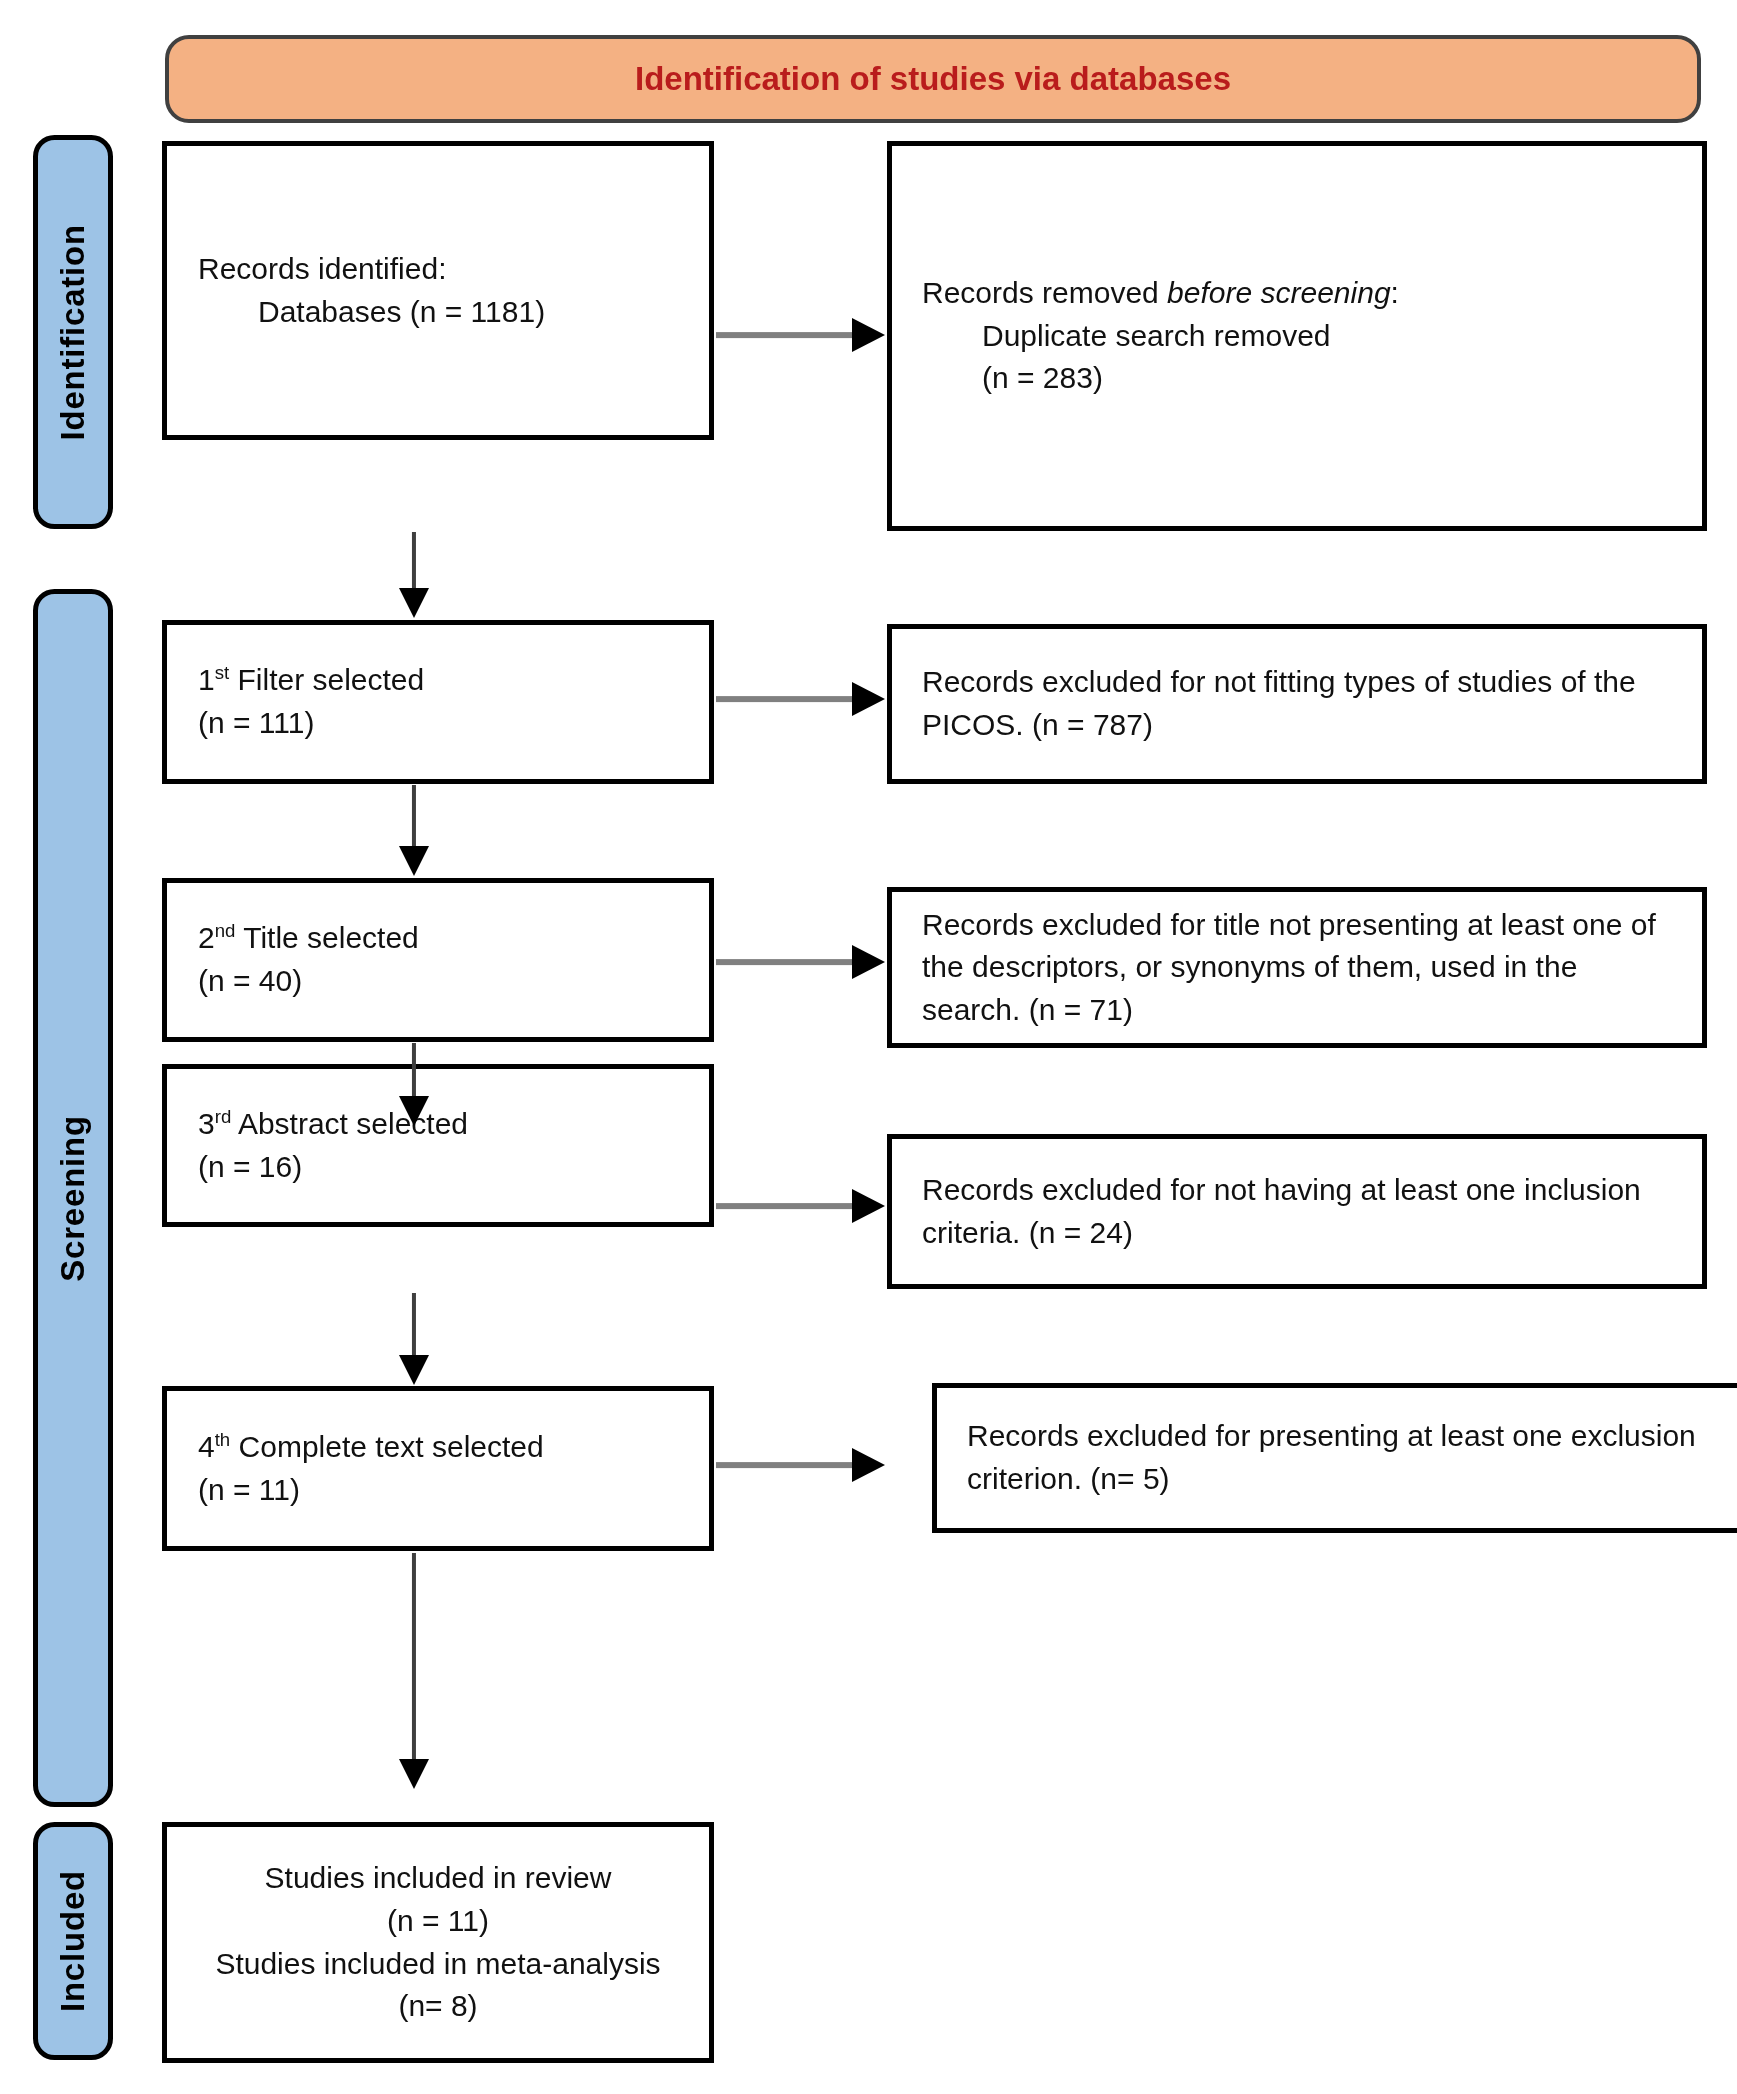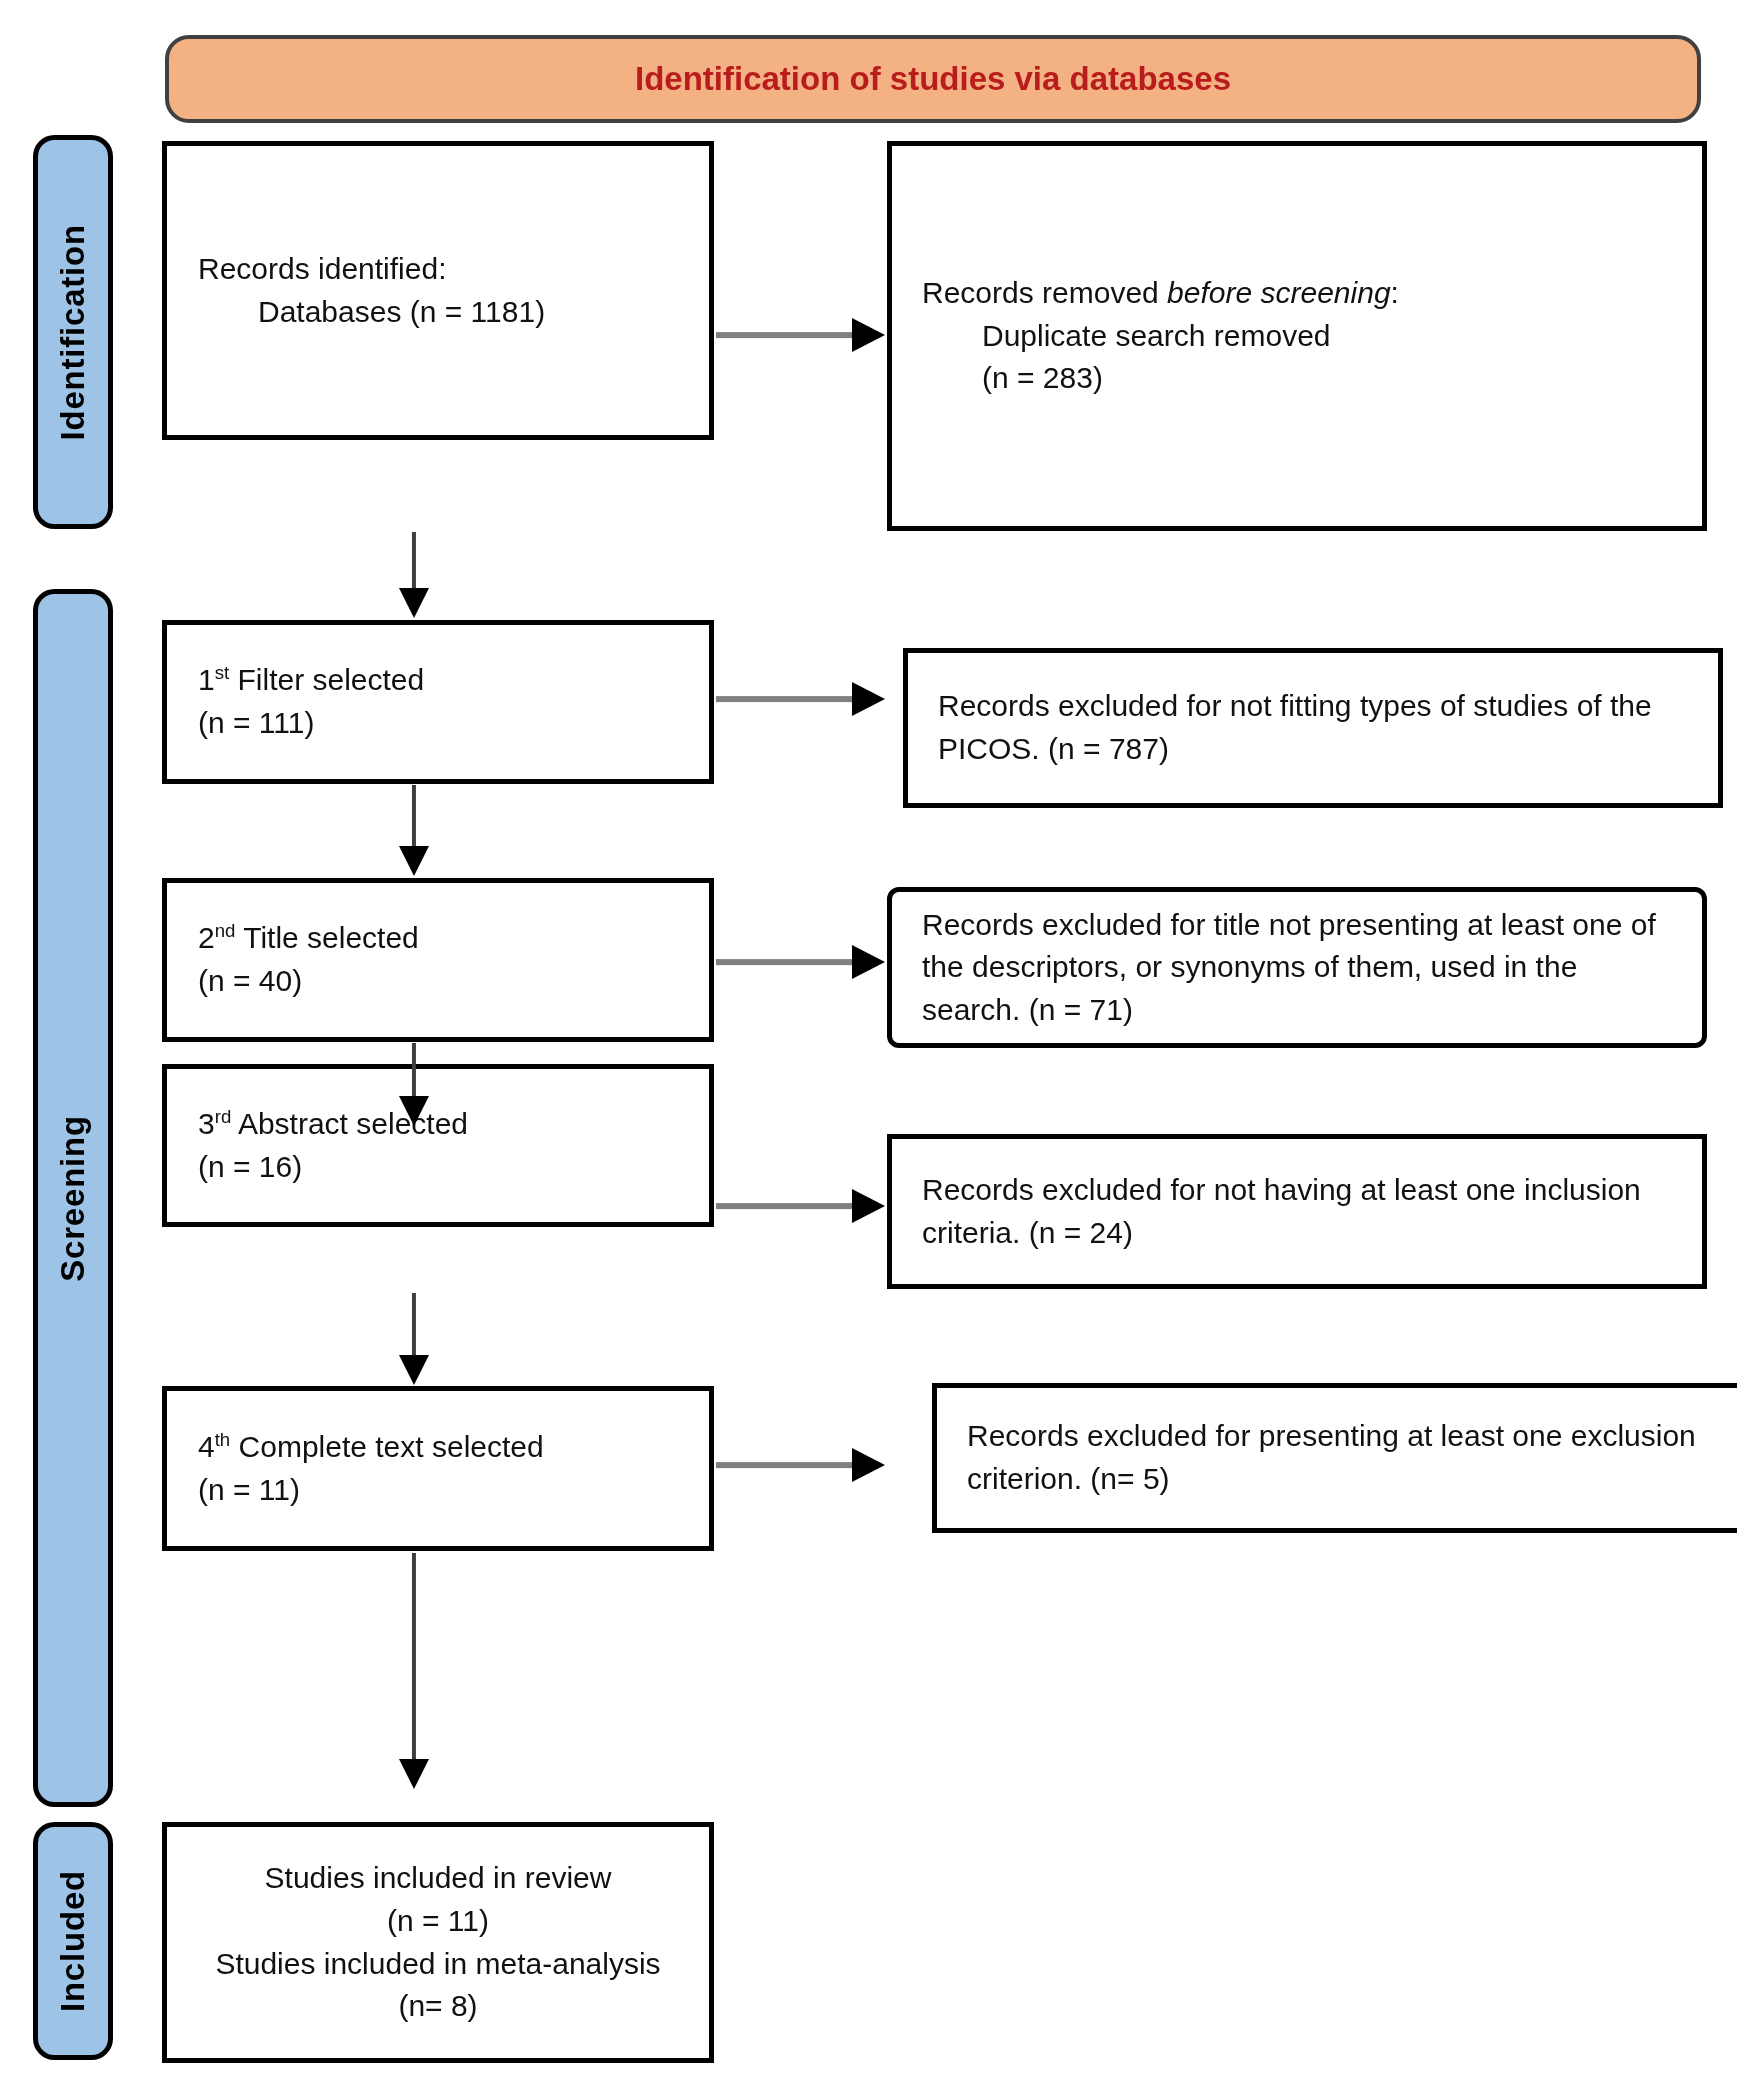--- a/index.html
+++ b/index.html
@@ -64,22 +64,22 @@
   .right-col { left: 887px; width: 820px; padding: 8.3px 25px 8.3px 30px; }
 
   #box-records-identified { top: 141px;  height: 299px; }
   #box-filter-selected    { top: 620px;  height: 164px; }
   #box-title-selected     { top: 878px; height: 164px; }
   #box-abstract-selected  { top: 1064px; height: 163px; }
   #box-complete-text      { top: 1386px; height: 165px; }
   #box-studies-included   { top: 1822px; height: 241px; text-align: center; padding: 22px 41px; }
 
   #box-records-removed     { top: 141px;  height: 390px; }
-  #box-excluded-picos      { top: 648px;  height: 160px; margin-left: 16px; }
-  #box-excluded-title      { top: 887px; height: 161px; border-radius: 12px; }
+  #box-excluded-picos      { top: 624px;  height: 160px; }
+  #box-excluded-title      { top: 887px; height: 161px; }
   #box-excluded-inclusion  { top: 1134px; height: 155px; }
   #box-excluded-exclusion  { top: 1383px; height: 150px; margin-left: 45px; }
 
   sup { font-size: 62%; line-height: 0; }
 
   
   .arrow-v { position: absolute; width: 33px; }
   .arrow-v .shaft {
     position: absolute; top: 0; left: 50%; transform: translateX(-50%);
     width: 4.1px; background: #3f3f3f;

